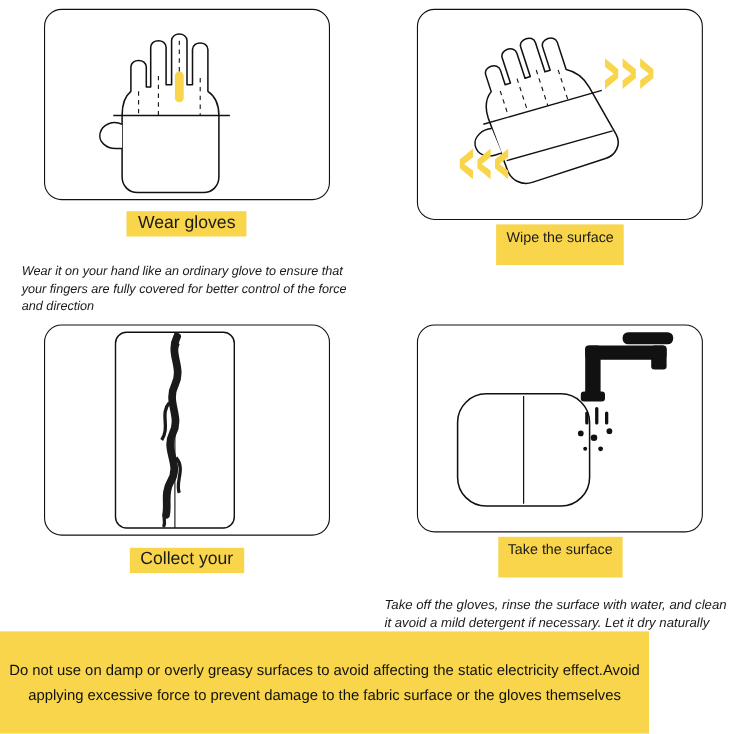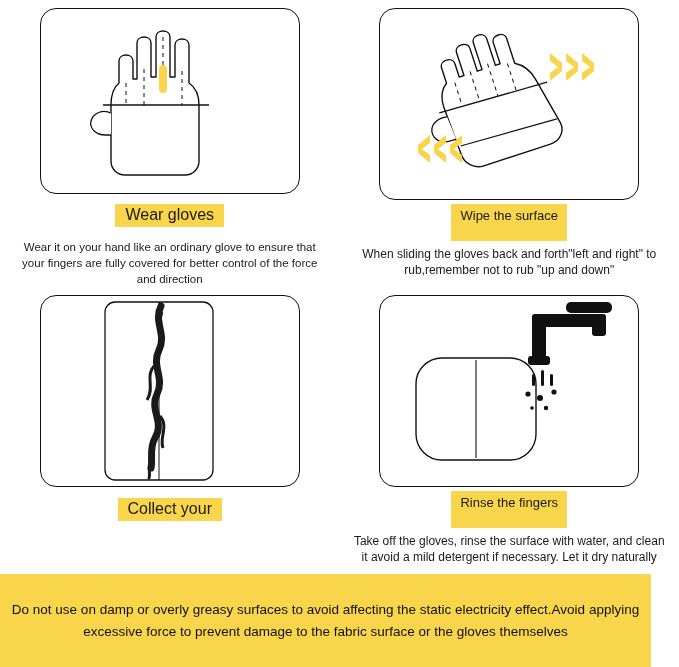--- a/index.html
+++ b/index.html
@@ -61,36 +61,36 @@
     font-size: 16px;
     font-weight: 400;
     line-height: 18px;
     white-space: nowrap;
   }
   .panel-title.small {
     font-size: 13px;
     padding: 3px 9px 16px 9px;
   }
   .caption {
-    margin-top: 12px;
-    text-align: center;
+    margin-top: 24px;
     font-size: 11.5px;
     line-height: 16px;
     color: #1a1a1a;
     max-width: 300px;
+    font-style: italic;
   }
   .caption.wide {
     font-size: 12px;
     max-width: 320px;
   }
   .footer {
     position: absolute;
     left: 0;
     top: 574px;
-    width: 651px;
+    width: 590px;
     height: 93px;
     background: #f8d54a;
     display: flex;
     align-items: center;
     justify-content: center;
     box-sizing: border-box;
     padding: 0 8px;
   }
   .footer-text {
     text-align: center;
@@ -165,21 +165,20 @@
           <g fill="#f8d54a">
             <path d="M182 54 L170 44 L170 52 L178 58 L170 64 L170 72 L182 62 Z"></path>
             <path d="M198 54 L186 44 L186 52 L194 58 L186 64 L186 72 L198 62 Z"></path>
             <path d="M214 54 L202 44 L202 52 L210 58 L202 64 L202 72 L214 62 Z"></path>
           </g>
         </svg>
       </div>
       <div class="panel-title-wrap">
         <span class="panel-title small">Wipe the surface</span>
       </div>
-      <div class="caption wide">When sliding the gloves back and forth"left and right" to rub,remember not to rub "up and down"</div>
     </div>
 
     <div class="panel">
       <div class="art-box">
         <svg width="258" height="190" viewBox="0 0 258 190">
           <rect x="64" y="6" width="108" height="178" rx="10" fill="#ffffff" stroke="#111" stroke-width="1.3"></rect>
           <line x1="118" y1="6" x2="118" y2="184" stroke="#111" stroke-width="1"></line>
           <path d="M120 10 C112 26 126 38 118 54 C110 70 124 82 116 98
                    C108 114 124 126 114 142 C108 152 112 162 110 172" fill="none" stroke="#1a1a1a" stroke-width="7" stroke-linecap="round"></path>
           <path d="M121 16 C115 28 127 40 119 56" fill="none" stroke="#1a1a1a" stroke-width="3"></path>
@@ -214,21 +213,21 @@
             <rect x="170" y="78" width="3" height="12" rx="1.5"></rect>
             <circle cx="148" cy="98" r="2.6"></circle>
             <circle cx="160" cy="102" r="3"></circle>
             <circle cx="174" cy="96" r="2.6"></circle>
             <circle cx="166" cy="112" r="2.2"></circle>
             <circle cx="152" cy="112" r="1.8"></circle>
           </g>
         </svg>
       </div>
       <div class="panel-title-wrap">
-        <span class="panel-title small">Rinse the fingers</span>
+        <span class="panel-title small">Take the surface</span>
       </div>
       <div class="caption wide">Take off the gloves, rinse the surface with water, and clean it avoid a mild detergent if necessary. Let it dry naturally</div>
     </div>
 
   </div>
 
   <div class="footer">
     <div class="footer-text">Do not use on damp or overly greasy surfaces to avoid affecting the static electricity effect.Avoid applying excessive force to prevent damage to the fabric surface or the gloves themselves</div>
   </div>
 

